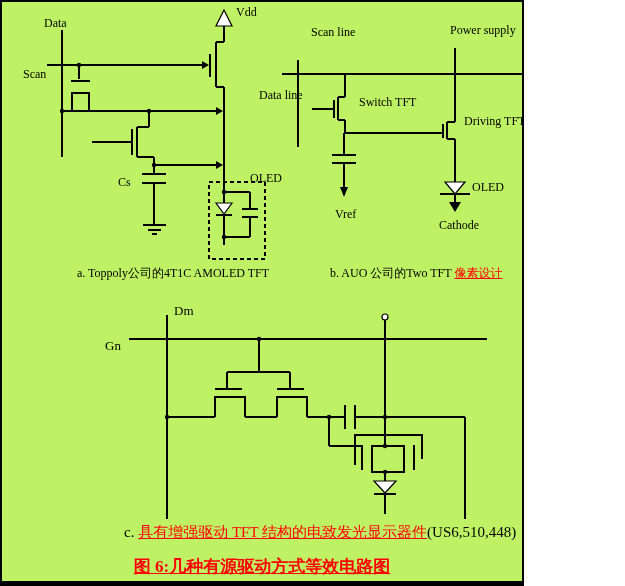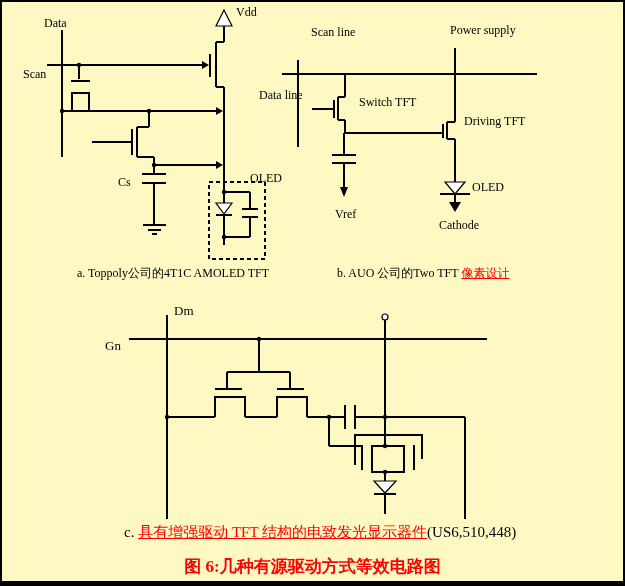--- a/index.html
+++ b/index.html
@@ -1,20 +1,20 @@
 <!DOCTYPE html>
 <html><head>
 <meta charset="utf-8">
 <style>
   html,body{margin:0;padding:0;background:#fff;}
   #page{
     position:relative;
-    width:625px;height:586px;
+    width:524px;height:586px;
     box-sizing:border-box;
-    background:#fef9c3;
+    background:#bef264;
     border:2px solid #000;
     border-bottom:5px solid #000;
     overflow:hidden;
     font-family:"Liberation Serif","DejaVu Serif",serif;
   }
   svg{position:absolute;left:0;top:0;}
   svg text{
     font-family:"Liberation Serif","DejaVu Serif",serif;
     font-size:12px;
     fill:#000;
@@ -35,20 +35,21 @@
   .fig-title{
     position:absolute;
     left:0;right:0;top:553px;
     text-align:center;
     font-size:17px;
     font-weight:bold;
     white-space:nowrap;
   }
   .fig-title span{
     color:#ff0000;
+    text-decoration:underline;
   }
 </style>
 </head>
 <body>
 
 <div id="page">
 
   <svg width="625" height="550" viewBox="0 0 625 550">
 
     <g stroke="#000" stroke-width="1.2" fill="none" shape-rendering="crispEdges">
@@ -214,21 +215,21 @@
     <g>
       <text x="172" y="313" class="big">Dm</text>
       <text x="103" y="348" class="big">Gn</text>
     </g>
   </svg>
 
   <div class="cap" style="left:40px;top:263px">
     <span>a. Toppoly公司的4T1C AMOLED TFT</span>
   </div>
 
-  <div class="cap" style="left:300px;top:263px">
+  <div class="cap" style="left:293px;top:263px">
     <span>b. AUO 公司的Two TFT </span><span class="redlink">像素设计</span>
   </div>
 
   <div class="cap cap-c" style="left:87px;top:521px">
     <span>c. </span><span class="redlink">具有增强驱动 TFT 结构的电致发光显示器件</span><span>(US6,510,448)</span>
   </div>
 
   <div class="fig-title">
     <span>图 6:几种有源驱动方式等效电路图</span>
   </div>

